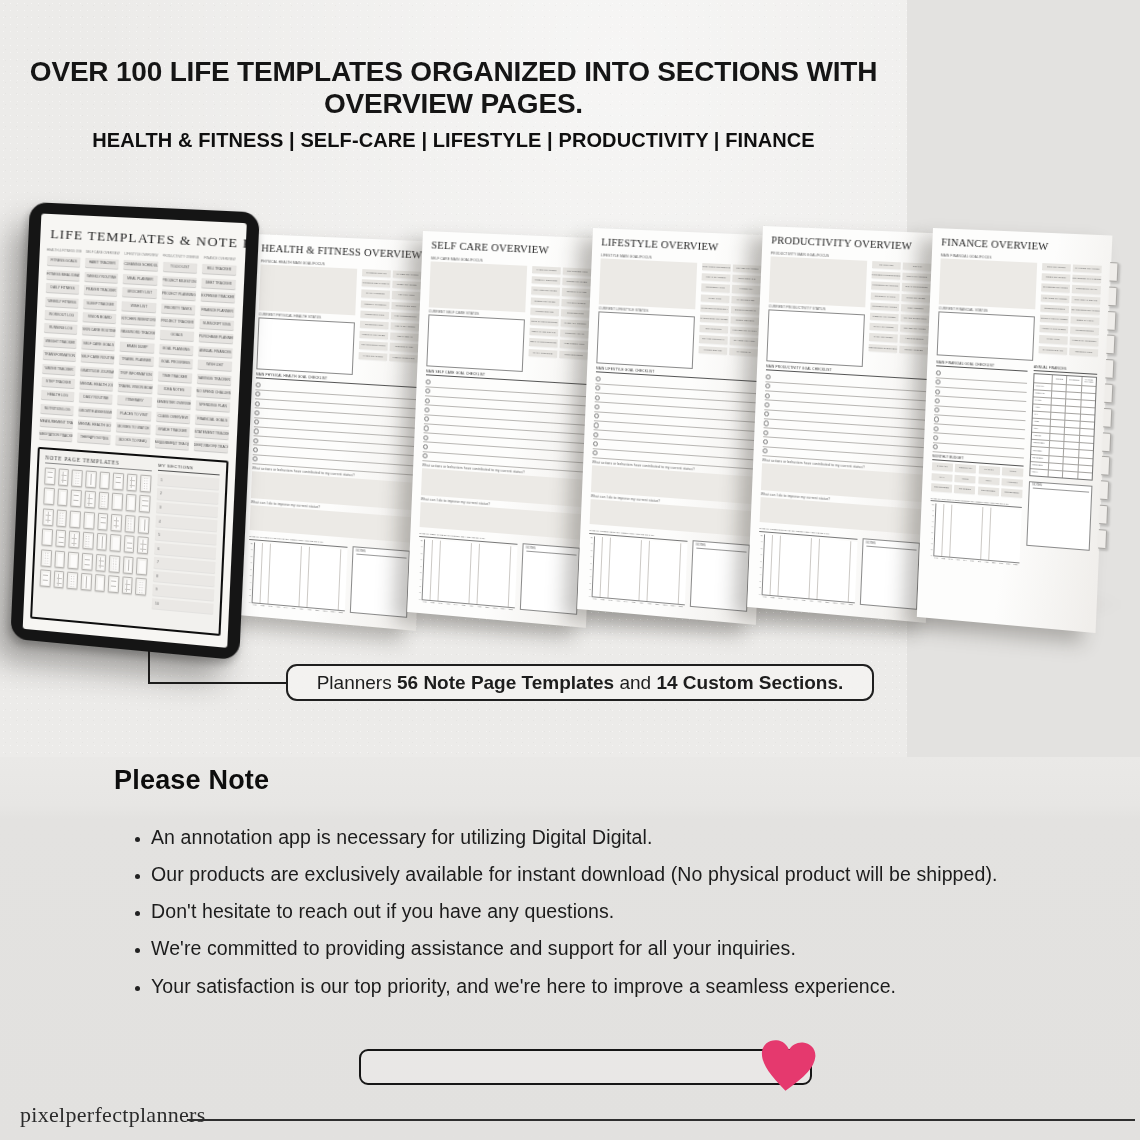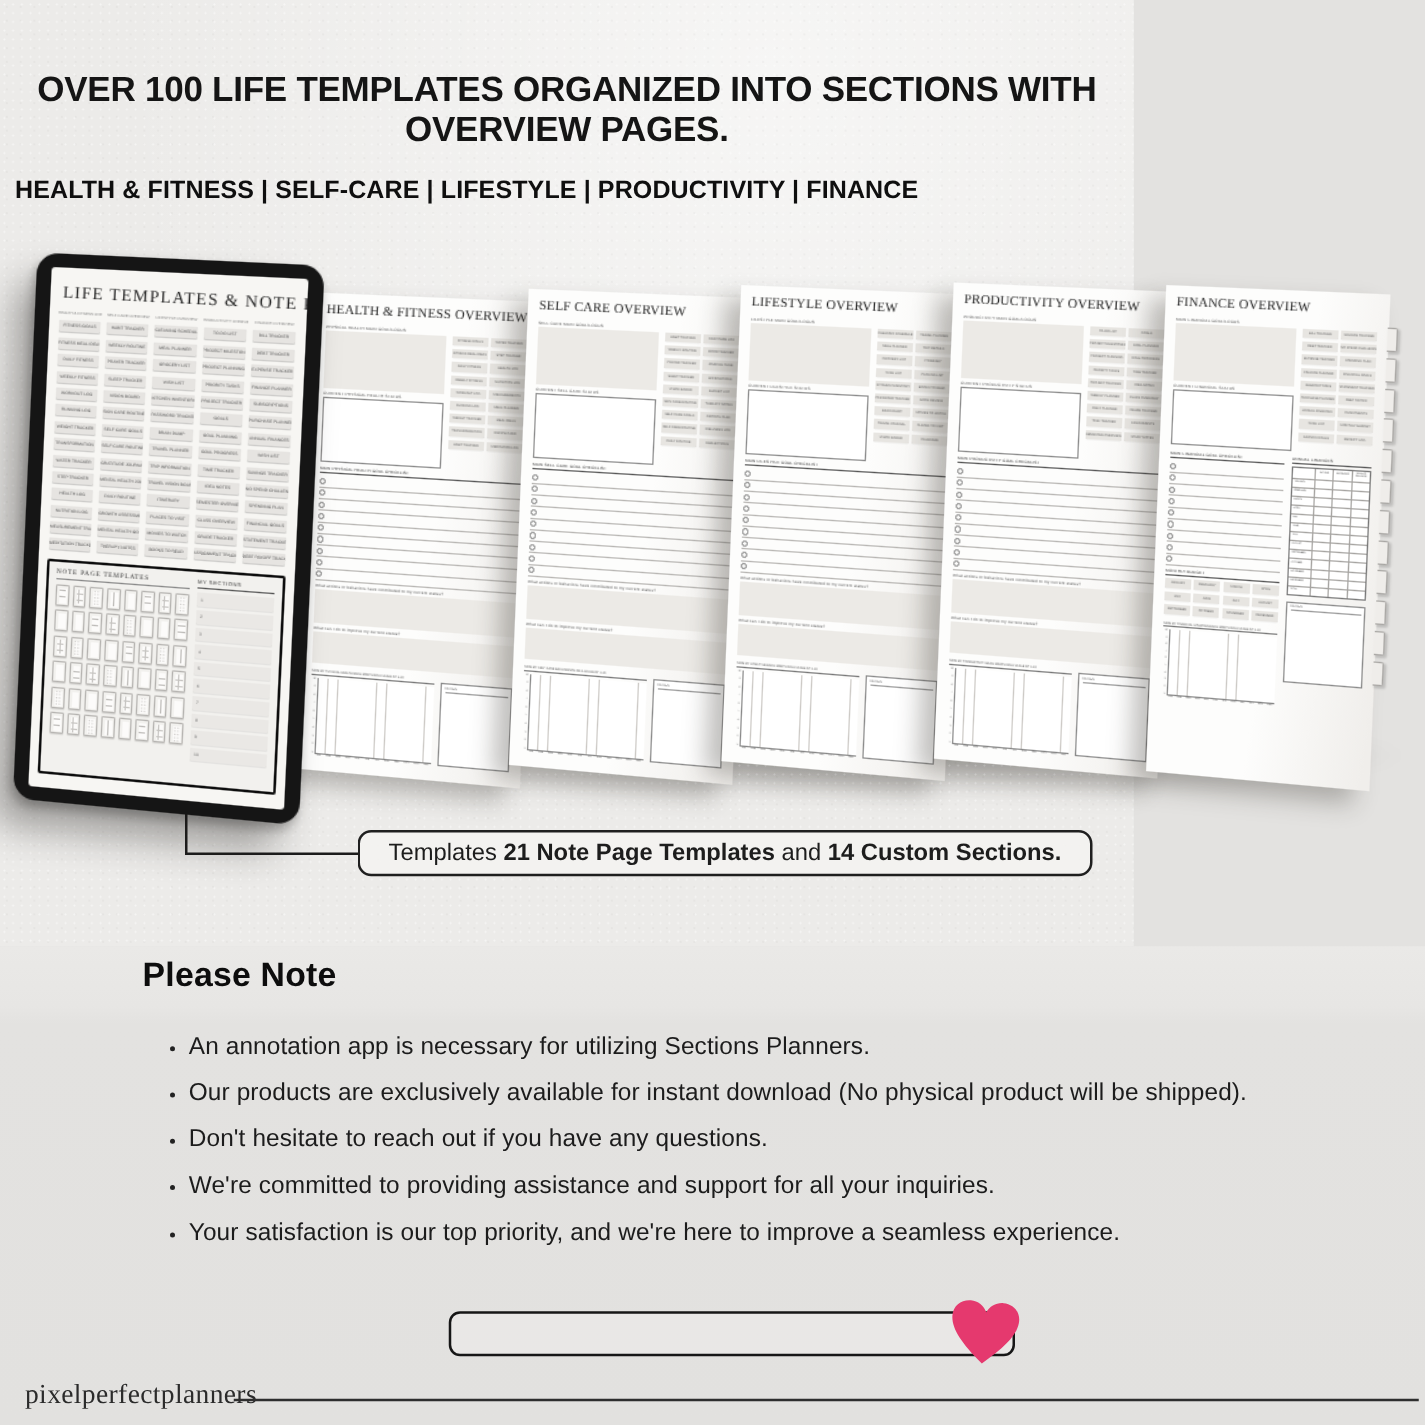--- a/index.html
+++ b/index.html
@@ -8,21 +8,21 @@
 
   
   .top-section{position:absolute;left:0;top:0;width:907px;height:757px;
     background:radial-gradient(ellipse at 68% 8%, rgba(255,255,255,.55), rgba(255,255,255,0) 60%),#ecebe9;}
   .top-section::after{content:'';position:absolute;inset:0;pointer-events:none;
     background-image:radial-gradient(rgba(255,255,255,.5) .7px, transparent .9px),
                      radial-gradient(rgba(110,106,100,.05) .8px, transparent 1px);
     background-size:7px 7px,11px 11px;}
   .headline{position:absolute;left:0;top:56px;width:100%;text-align:center;margin:0;
     font-size:28px;font-weight:bold;letter-spacing:-.2px;color:#151515;z-index:3;}
-  .subheadline{position:absolute;left:0;top:129px;width:100%;text-align:left;margin:12px;
+  .subheadline{position:absolute;left:0;top:129px;width:100%;text-align:center;margin:0;
     font-size:20px;font-weight:bold;letter-spacing:.1px;color:#0f0f0f;z-index:3;}
 
   .fan-shadow{position:absolute;left:240px;top:580px;width:880px;height:58px;
     background:radial-gradient(ellipse at 50% 42%, rgba(40,37,33,.22), rgba(0,0,0,0) 72%);
     filter:blur(5px);z-index:0;}
 
   
   .tablet{position:absolute;left:30px;top:202px;width:226px;height:438px;background:#151515;
     border-radius:17px;padding:11px 12px;box-sizing:border-box;z-index:9;
     transform:perspective(1100px) rotateY(-7deg) rotate(2.6deg);transform-origin:left top;
@@ -966,27 +966,27 @@
           <div class="side-tab"></div>
           <div class="side-tab"></div>
           <div class="side-tab"></div>
         </div>
       </div>
     </div>
 
   <div class="connector-v"></div>
   <div class="connector-h"></div>
 
-  <div class="callout"><span>Templates </span><b>21 Note Page Templates</b><span> and </span><b>14 Custom Sections.</b></div>
+  <div class="callout"><span>Planners </span><b>56 Note Page Templates</b><span> and </span><b>14 Custom Sections.</b></div>
 </div>
 
 <div class="bottom-section">
   <div class="pn-title">Please Note</div>
   <ul class="pn-list">
-      <li class="pn-li">An annotation app is necessary for utilizing Sections Planners.</li>
+      <li class="pn-li">An annotation app is necessary for utilizing Digital Digital.</li>
       <li class="pn-li">Our products are exclusively available for instant download (No physical product will be shipped).</li>
       <li class="pn-li">Don't hesitate to reach out if you have any questions.</li>
       <li class="pn-li">We're committed to providing assistance and support for all your inquiries.</li>
       <li class="pn-li">Your satisfaction is our top priority, and we're here to improve a seamless experience.</li>
     </ul>
 
   <div class="follow-btn">
     <svg class="heart" viewBox="0 0 100 100">
       <path d="M50 91 C18 64 3 45 3 27 C3 13 14 4 27 4 C37 4 46 10 50 19 C54 10 63 4 73 4 C86 4 97 13 97 27 C97 45 82 64 50 91 Z" fill="#E5396E"></path>
     </svg>

